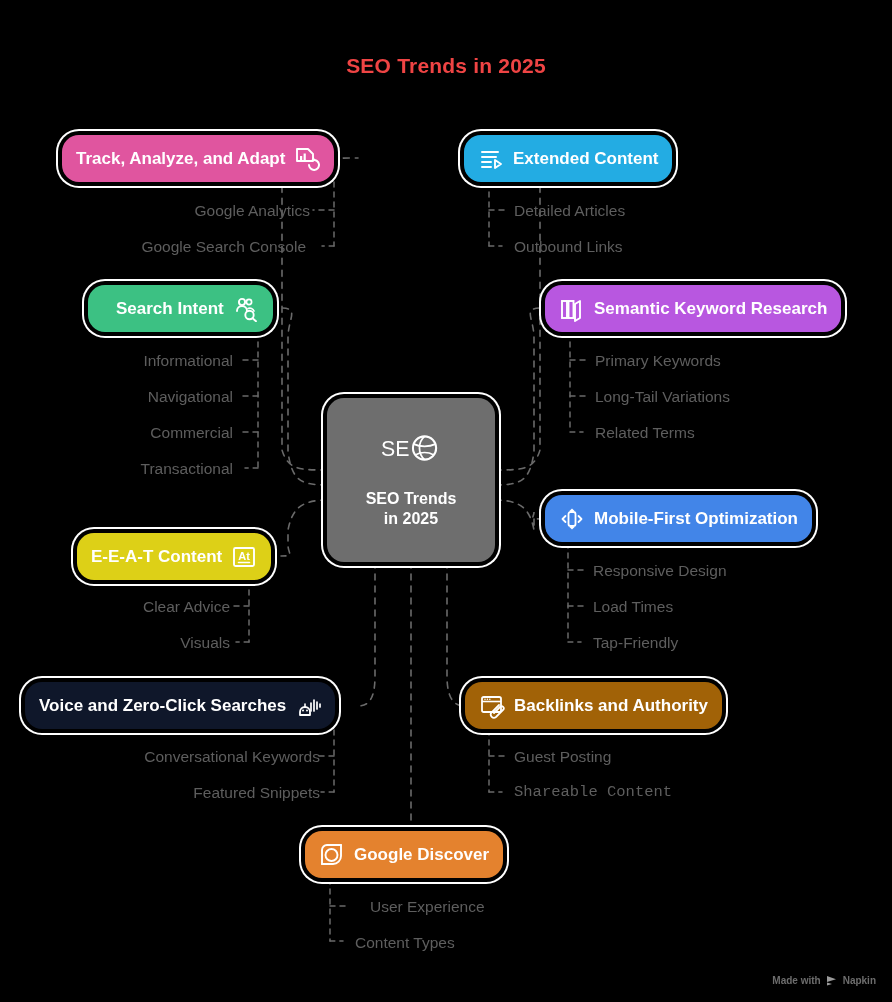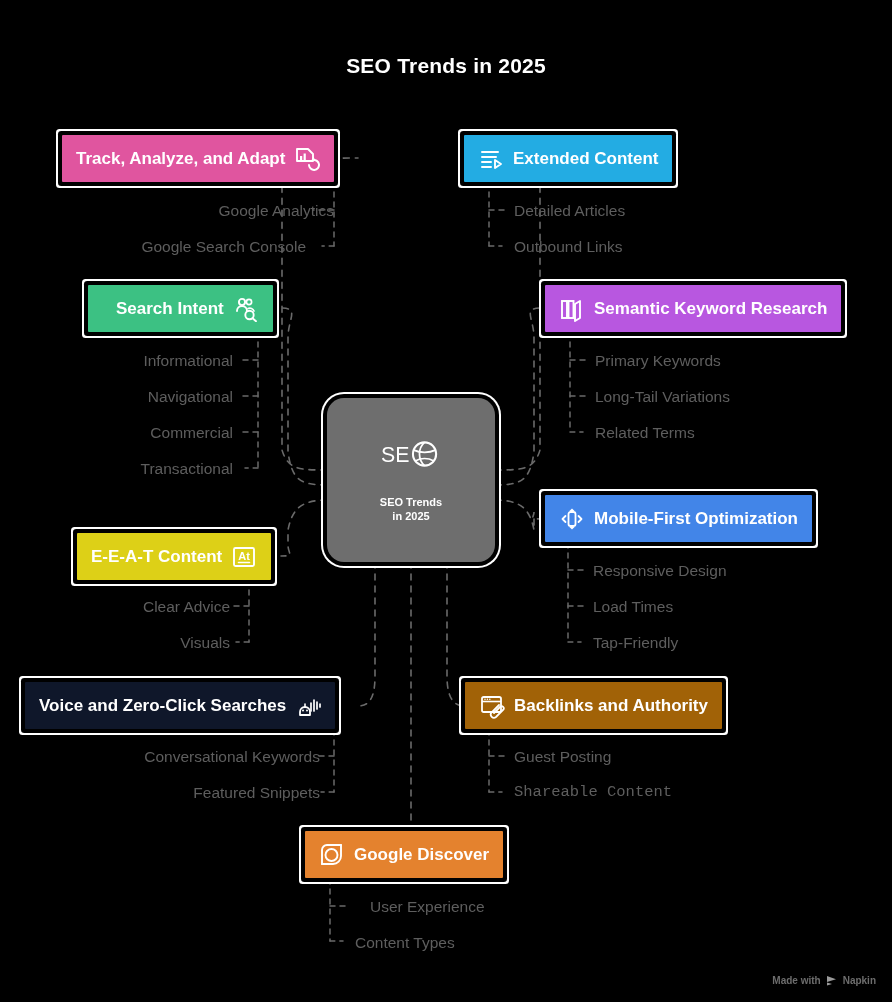--- a/index.html
+++ b/index.html
@@ -6,43 +6,43 @@
   body{
     width:892px;height:1002px;position:relative;overflow:hidden;
     font-family:"Liberation Sans","DejaVu Sans",sans-serif;
     background:#000;color:#fff;
   }
   #canvas{position:absolute;inset:0;width:892px;height:1002px;}
   #wires{position:absolute;left:0;top:0;width:892px;height:1002px;pointer-events:none;}
 
   .title{
     position:absolute;left:0;top:54px;width:892px;text-align:center;
-    font-size:21px;font-weight:bold;color:#ffffff;letter-spacing:.2px;
+    font-size:21px;font-weight:bold;color:#ef4444;letter-spacing:.2px;
   }
 
   
   .node{
     position:absolute;display:flex;align-items:center;gap:9px;
-    border-radius:1px;padding:0 14px;height:47px;box-sizing:border-box;
+    border-radius:17px;padding:0 14px;height:47px;box-sizing:border-box;
     color:#fff;font-size:17px;font-weight:bold;white-space:nowrap;
     box-shadow:0 0 0 4px #000, 0 0 0 6px #fff;
   }
   .node .label{line-height:1;}
   .node .ico{display:flex;align-items:center;justify-content:center;width:26px;height:26px;flex:none;}
   .node .ico svg{display:block;}
 
   
   .center{
     position:absolute;left:327px;top:398px;width:168px;height:164px;
     background:#6e6e6e;border-radius:17px;
     display:flex;flex-direction:column;align-items:center;justify-content:center;gap:24px;
     box-shadow:0 0 0 4px #000, 0 0 0 6px #fff;
   }
   .center .clogo{width:60px;height:34px;}
-  .center .ctext{font-size:11px;font-weight:bold;color:#fff;text-align:center;line-height:1.28;}
+  .center .ctext{font-size:16px;font-weight:bold;color:#fff;text-align:center;line-height:1.28;}
 
   
   .sub{
     position:absolute;font-size:15.5px;color:#5e5e5e;white-space:nowrap;
     font-weight:normal;line-height:1;
   }
   .sub.r{text-align:right;}
   .sub.l{text-align:left;}
 
   .watermark{
@@ -143,21 +143,21 @@
     <span class="ico">
       <svg viewBox="0 0 26 26" width="26" height="26">
         <path d="M3 3 h11 l5 5 v7 h-16 z" fill="none" stroke="#fff" stroke-width="1.9" stroke-linejoin="round"></path>
         <rect x="6" y="10" width="2.2" height="4" fill="#fff"></rect>
         <rect x="9.6" y="7.5" width="2.2" height="6.5" fill="#fff"></rect>
         <path d="M15 19 a5 5 0 1 0 4-5" fill="none" stroke="#fff" stroke-width="2" stroke-linecap="round"></path>
         <path d="M19.5 10.5 l1.5 3.5 l-3.6 .4 z" fill="#fff"></path>
       </svg>
     </span>
   </div>
-  <div class="sub r" style="right:558px;top:203px;">Google Analytics</div>
+  <div class="sub r" style="right:582px;top:203px;">Google Analytics</div>
   <div class="sub r" style="right:586px;top:239px;">Google Search Console</div>
 
   <div class="node" style="left:464px;top:135px;background:#23ace3;">
     <span class="ico">
       <svg viewBox="0 0 26 26" width="26" height="26">
         <path d="M4 6 h16 M4 11 h14 M4 16 h9 M4 21 h9" stroke="#fff" stroke-width="2" stroke-linecap="round" fill="none"></path>
         <path d="M17 14 l6 4 l-6 4 z" fill="none" stroke="#fff" stroke-width="1.9" stroke-linejoin="round"></path>
       </svg>
     </span>
     <span class="label">Extended Content</span>

